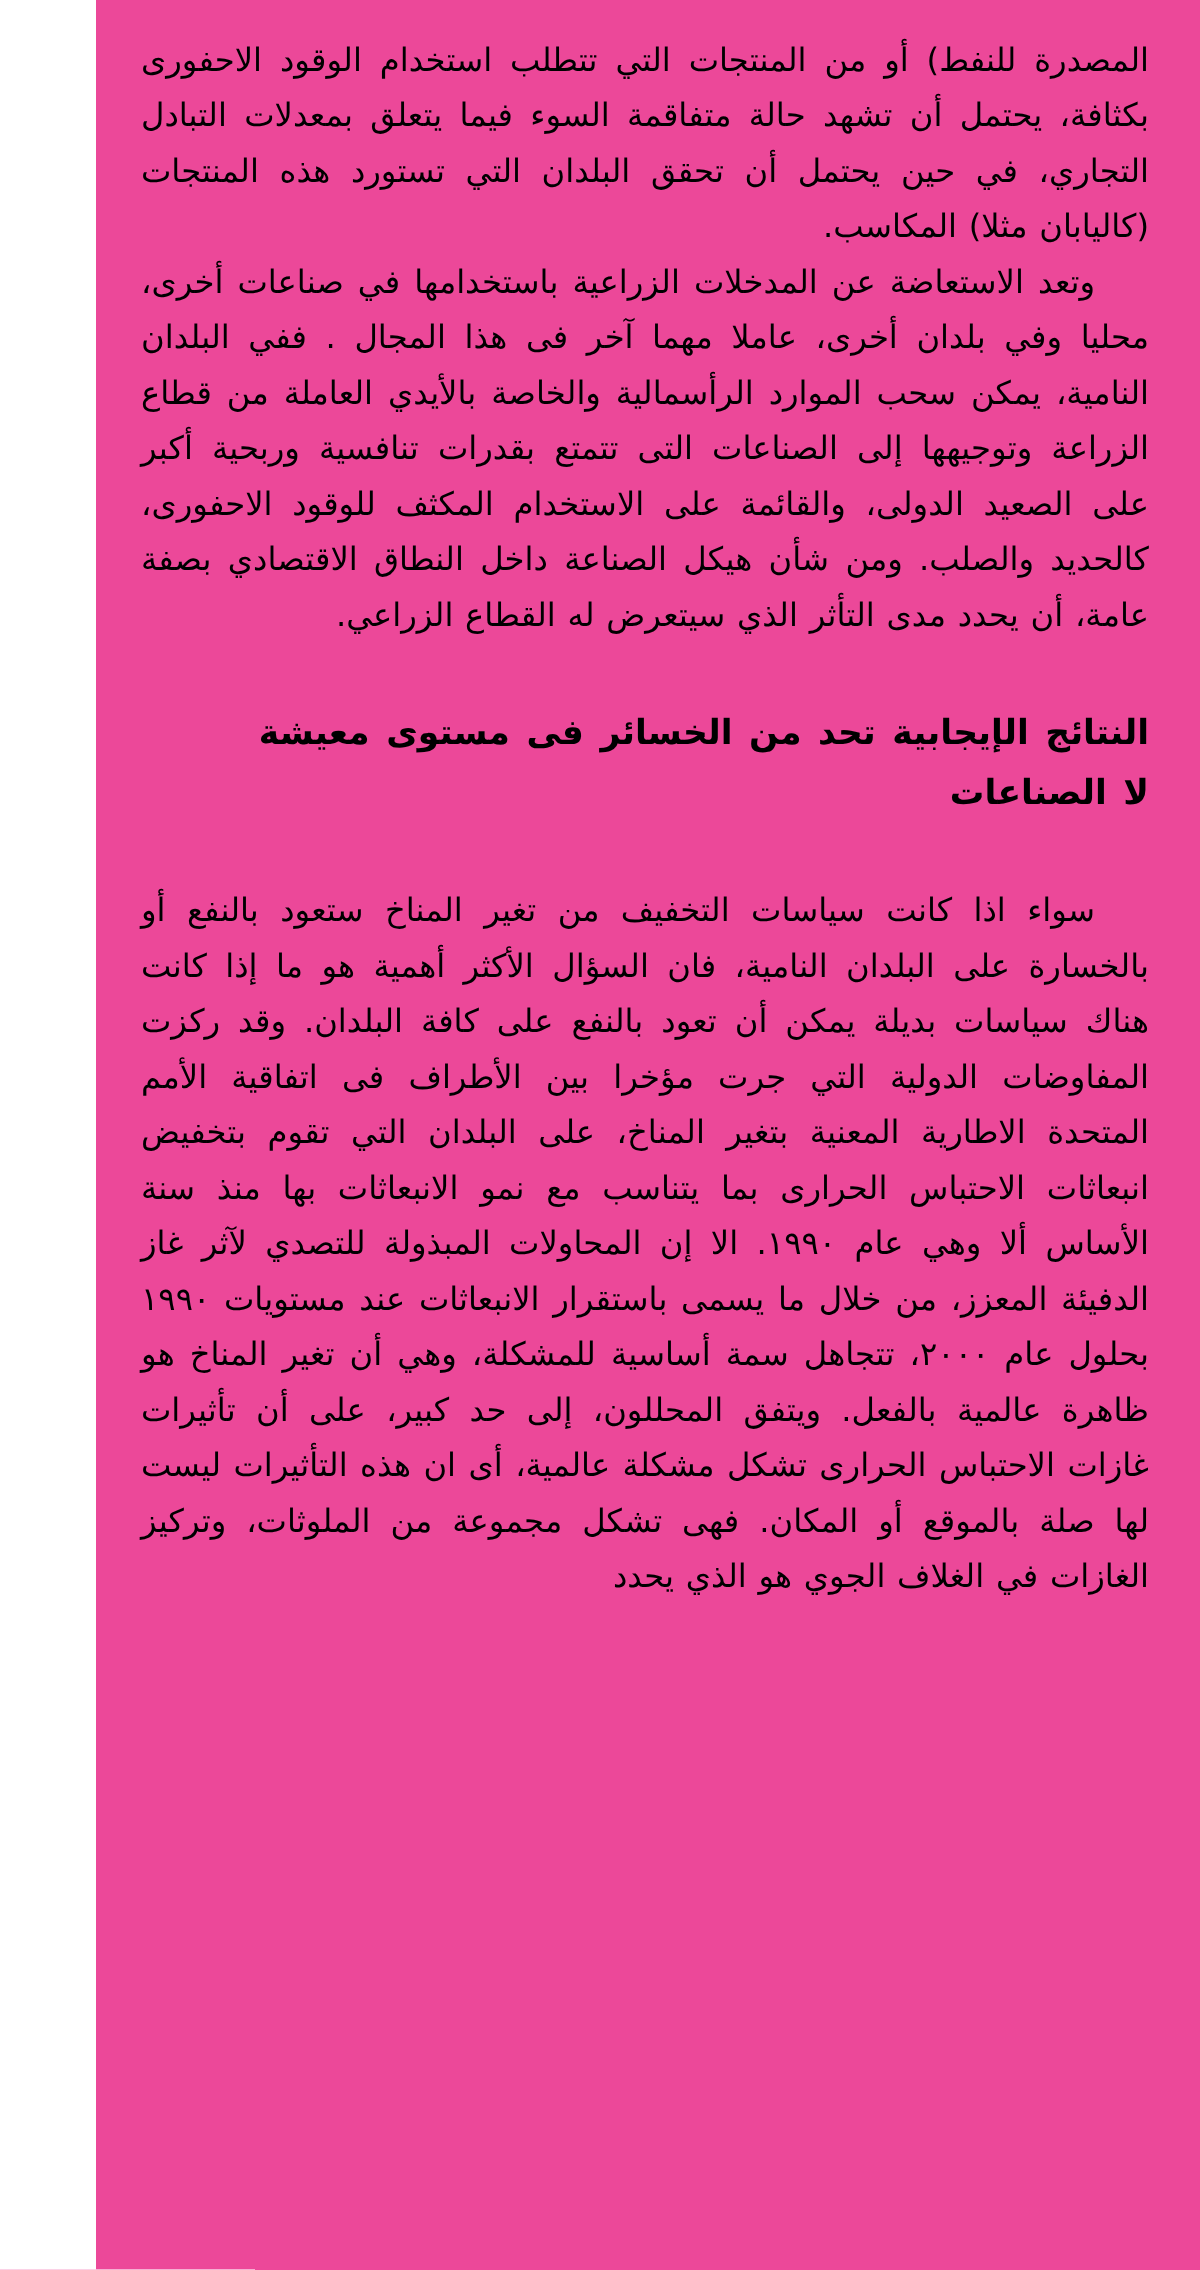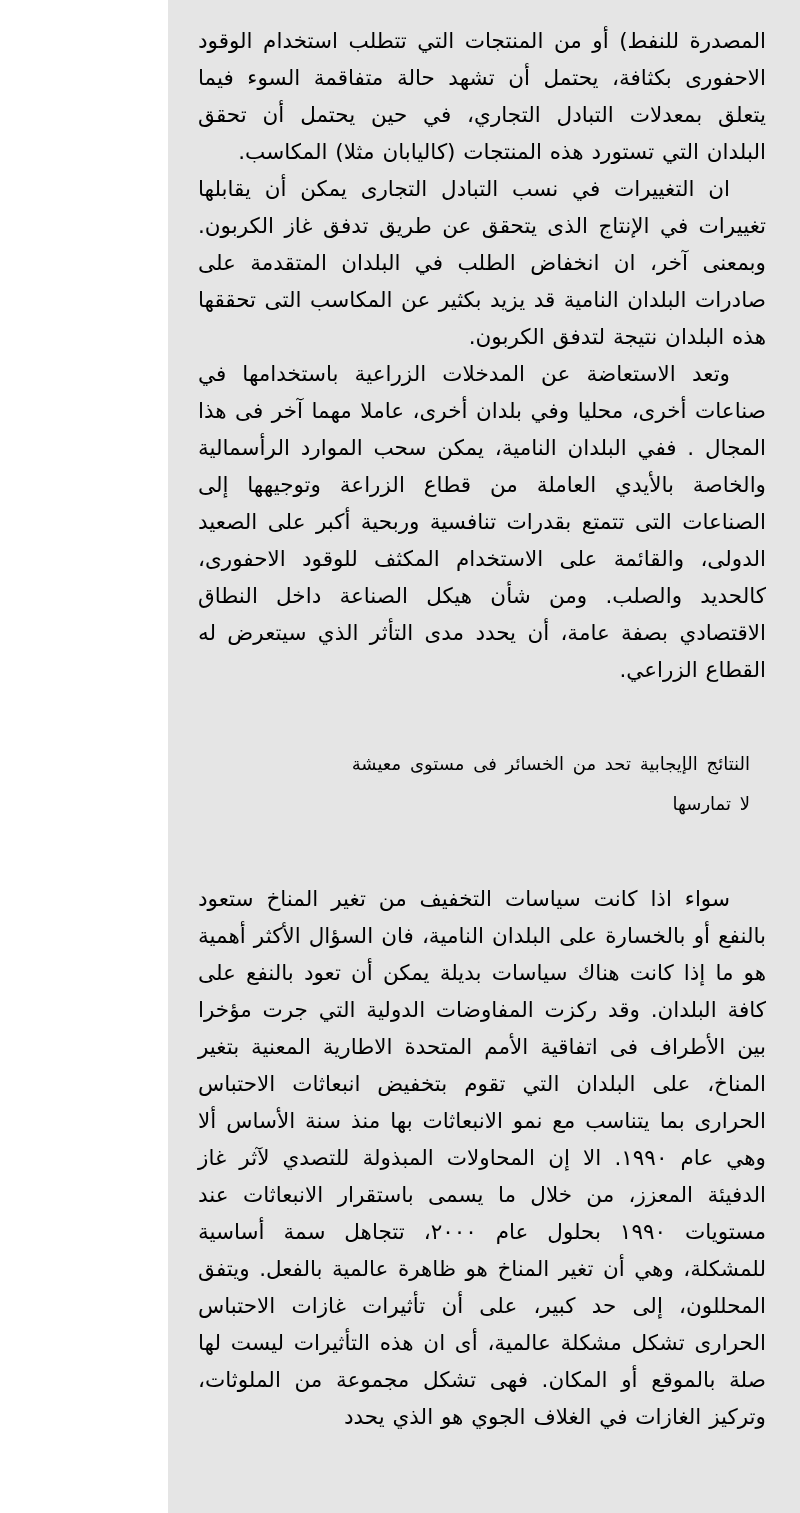--- a/index.html
+++ b/index.html
@@ -9,71 +9,70 @@
   }
   body {
     width: 800px;
     height: 1513px;
     font-family: "DejaVu Sans", sans-serif;
     color: #000000;
     overflow: hidden;
   }
   .page {
     box-sizing: border-box;
-    width: 632px;
+    width: 736px;
     height: 1513px;
     padding: 22px 34px 10px 30px;
-    background: #e5e5e5;
+    background: #ec4899;
     direction: rtl;
     text-align: justify;
   }
   p.body-par {
     margin: 0;
     font-size: 21.5px;
     line-height: 37px;
     text-align: justify;
     text-justify: inter-word;
     letter-spacing: 0px;
     word-spacing: 1px;
     text-indent: 0;
   }
   p.indent {
     text-indent: 36px;
   }
   .gap-large { height: 40px; }
   h2.section-heading {
-    margin: 16px;
-    font-size: 18px;
-    font-weight: normal;
+    margin: 0;
+    font-size: 23px;
+    font-weight: bold;
     line-height: 40px;
     text-align: justify;
     word-spacing: 3px;
     letter-spacing: 0.3px;
   }
   h2.section-heading .line-last {
     display: block;
     text-align: right;
   }
   .heading-block { display: block; }
 </style>
 </head>
 <body>
 
 <div class="page">
 
   <p class="body-par">المصدرة للنفط) أو من المنتجات التي تتطلب استخدام الوقود الاحفورى بكثافة، يحتمل أن تشهد حالة متفاقمة السوء فيما يتعلق بمعدلات التبادل التجاري، في حين يحتمل أن تحقق البلدان التي تستورد هذه المنتجات (كاليابان مثلا) المكاسب.</p>
 
-  <p class="body-par indent">ان التغييرات في نسب التبادل التجارى يمكن أن يقابلها تغييرات في الإنتاج الذى يتحقق عن طريق تدفق غاز الكربون. وبمعنى آخر، ان انخفاض الطلب في البلدان المتقدمة على صادرات البلدان النامية قد يزيد بكثير عن المكاسب التى تحققها هذه البلدان نتيجة لتدفق الكربون.</p>
 
   <p class="body-par indent">وتعد الاستعاضة عن المدخلات الزراعية باستخدامها في صناعات أخرى، محليا وفي بلدان أخرى، عاملا مهما آخر فى هذا المجال . ففي البلدان النامية، يمكن سحب الموارد الرأسمالية والخاصة بالأيدي العاملة من قطاع الزراعة وتوجيهها إلى الصناعات التى تتمتع بقدرات تنافسية وربحية أكبر على الصعيد الدولى، والقائمة على الاستخدام المكثف للوقود الاحفورى، كالحديد والصلب. ومن شأن هيكل الصناعة داخل النطاق الاقتصادي بصفة عامة، أن يحدد مدى التأثر الذي سيتعرض له القطاع الزراعي.</p>
 
   <div class="gap-large"></div>
 
   <h2 class="section-heading">
     <span class="heading-block">النتائج الإيجابية تحد من الخسائر فى مستوى معيشة</span>
-    <span class="heading-block line-last">لا تمارسها</span>
+    <span class="heading-block line-last">لا الصناعات</span>
   </h2>
 
   <div class="gap-large"></div>
 
   <p class="body-par indent">سواء اذا كانت سياسات التخفيف من تغير المناخ ستعود بالنفع أو بالخسارة على البلدان النامية، فان السؤال الأكثر أهمية هو ما إذا كانت هناك سياسات بديلة يمكن أن تعود بالنفع على كافة البلدان. وقد ركزت المفاوضات الدولية التي جرت مؤخرا بين الأطراف فى اتفاقية الأمم المتحدة الاطارية المعنية بتغير المناخ، على البلدان التي تقوم بتخفيض انبعاثات الاحتباس الحرارى بما يتناسب مع نمو الانبعاثات بها منذ سنة الأساس ألا وهي عام ١٩٩٠. الا إن المحاولات المبذولة للتصدي لآثر غاز الدفيئة المعزز، من خلال ما يسمى باستقرار الانبعاثات عند مستويات ١٩٩٠ بحلول عام ٢٠٠٠، تتجاهل سمة أساسية للمشكلة، وهي أن تغير المناخ هو ظاهرة عالمية بالفعل. ويتفق المحللون، إلى حد كبير، على أن تأثيرات غازات الاحتباس الحرارى تشكل مشكلة عالمية، أى ان هذه التأثيرات ليست لها صلة بالموقع أو المكان. فهى تشكل مجموعة من الملوثات، وتركيز الغازات في الغلاف الجوي هو الذي يحدد</p>
 
 </div>
 
 </body></html>

